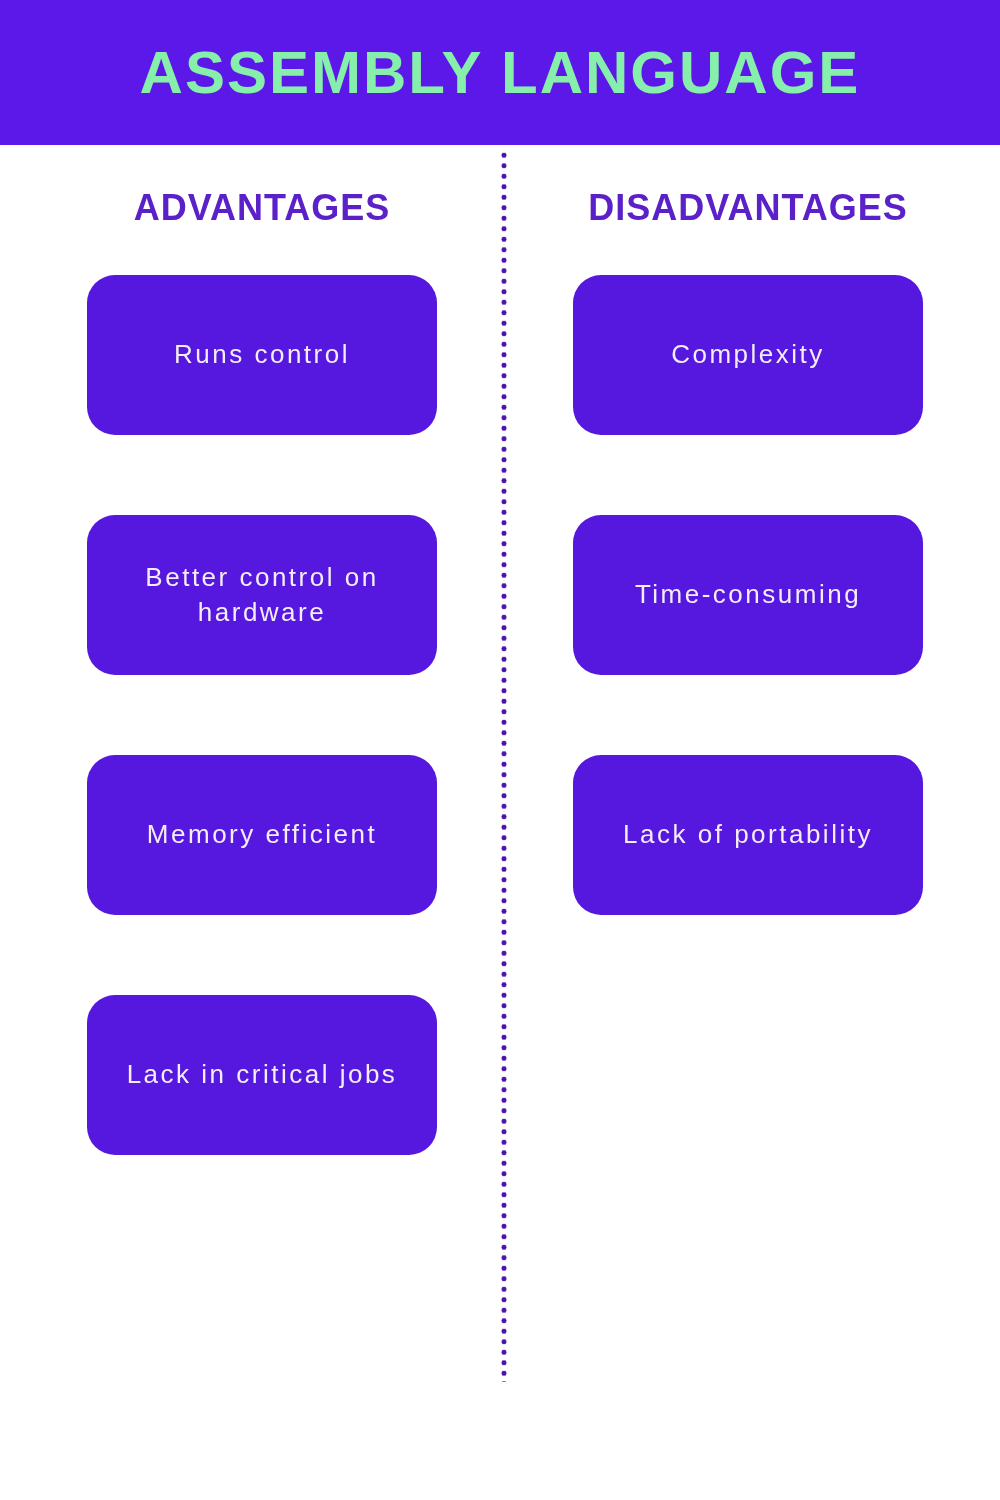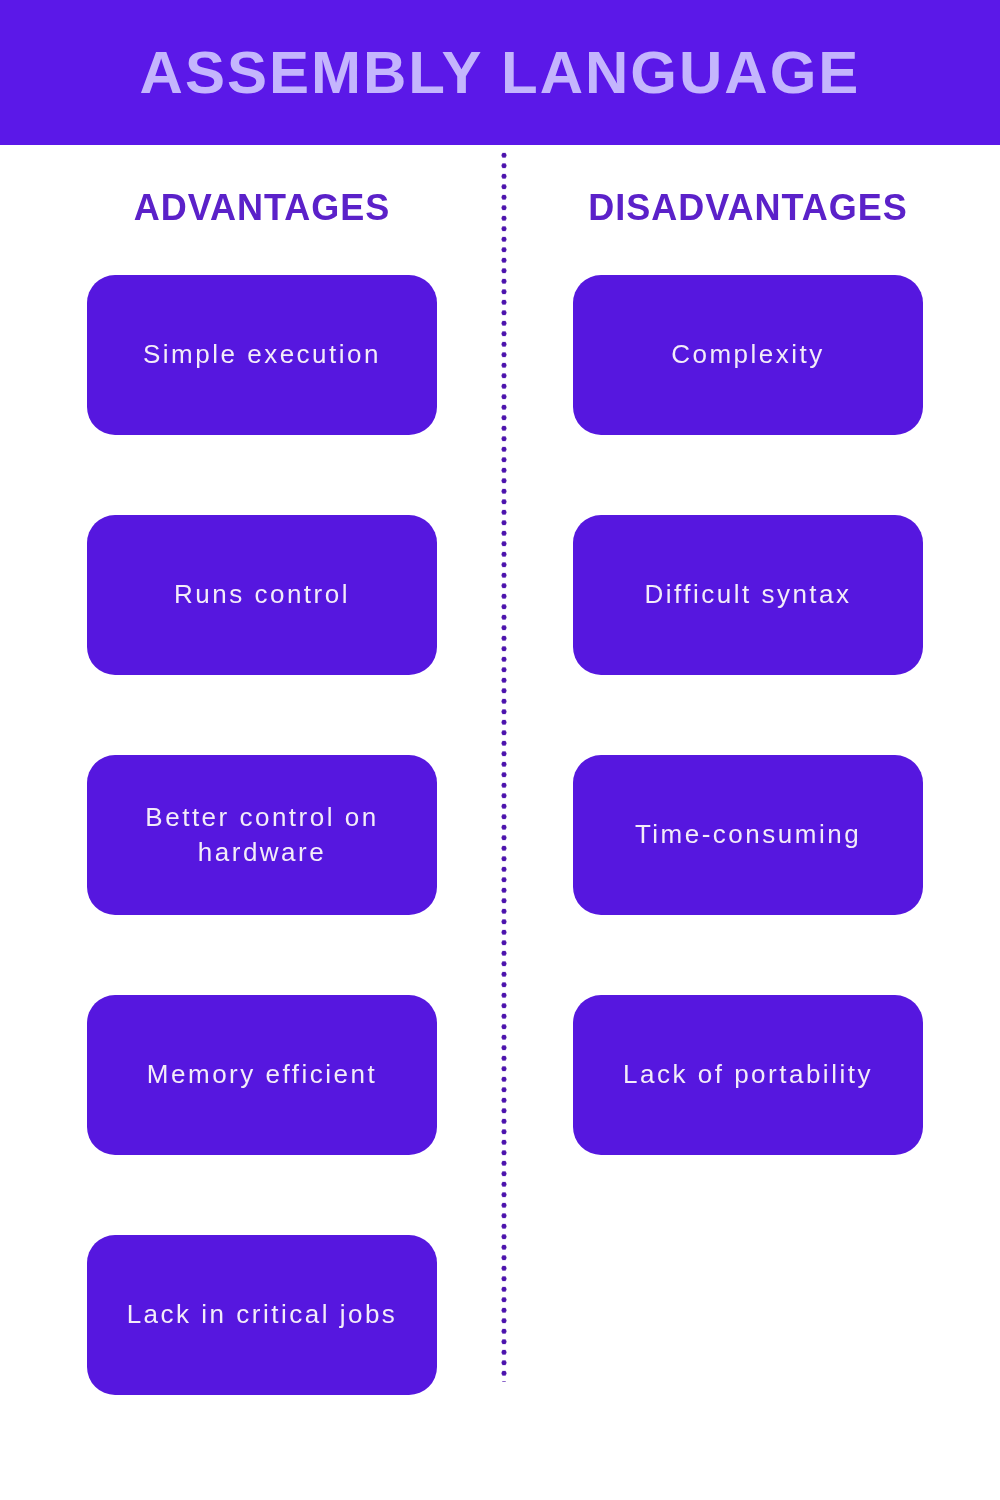--- a/index.html
+++ b/index.html
@@ -20,21 +20,21 @@
     top: 0; left: 0;
     width: 100%;
     height: 145px;
     background: var(--banner, #5b18e8);
     display: flex;
     align-items: center;
     justify-content: center;
   }
   .banner h1 {
     margin: 16px;
-    color: #c4b5fd;
+    color: #86efac;
     font-size: 60px;
     font-weight: bold;
     letter-spacing: 2px;
     white-space: nowrap;
   }
   .divider {
     position: absolute;
     left: 501px;
     top: 150px;
     width: 6px;
@@ -102,23 +102,20 @@
   <header class="banner">
     <h1>ASSEMBLY LANGUAGE</h1>
   </header>
 
   <div class="divider"></div>
 
   <section class="col col-left">
     <h2>ADVANTAGES</h2>
     <div class="cards" id="advantages-cards">
         <div class="card">
-          <span>Simple execution</span>
-        </div>
-        <div class="card">
           <span>Runs control</span>
         </div>
         <div class="card">
           <span>Better control on hardware</span>
         </div>
         <div class="card">
           <span>Memory efficient</span>
         </div>
         <div class="card">
           <span>Lack in critical jobs</span>
@@ -126,23 +123,20 @@
       </div>
   </section>
 
   <section class="col col-right">
     <h2>DISADVANTAGES</h2>
     <div class="cards" id="disadvantages-cards">
         <div class="card">
           <span>Complexity</span>
         </div>
         <div class="card">
-          <span>Difficult syntax</span>
-        </div>
-        <div class="card">
           <span>Time-consuming</span>
         </div>
         <div class="card">
           <span>Lack of portability</span>
         </div>
       </div>
   </section>
 
 
 </div>

